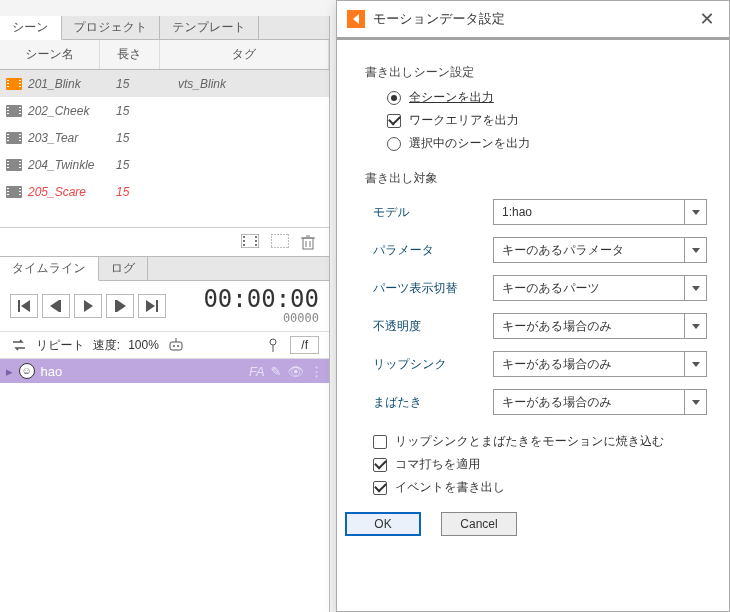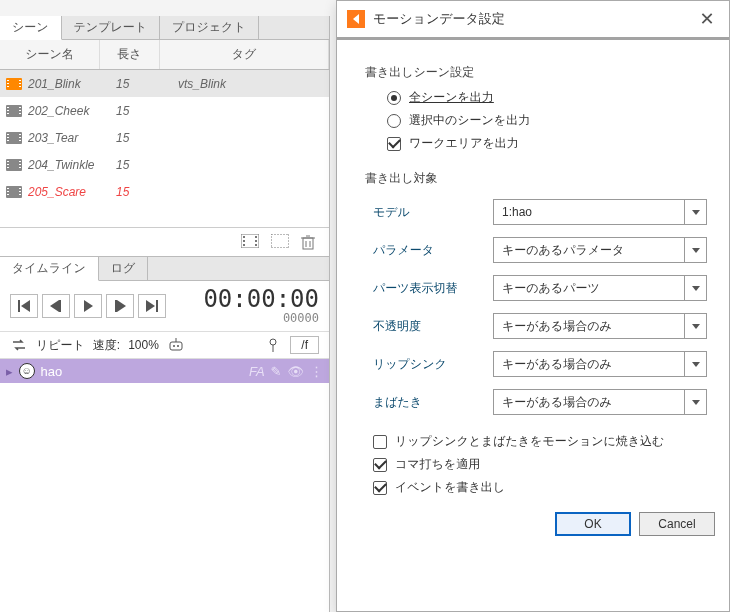--- a/index.html
+++ b/index.html
@@ -60,33 +60,33 @@
   .radio.checked:after{content:"";width:6px;height:6px;border-radius:50%;background:#333;}
   .check{border-radius:2px;}
   .check.checked:after{content:"";width:9px;height:5px;border-left:2px solid #333;border-bottom:2px solid #333;transform:rotate(-45deg) translate(1px,-1px);}
   .field{display:flex;align-items:center;margin:12px 0;}
   .field-label{width:120px;color:#0c4a6e;}
   .select{flex:1;border:1px solid #999;height:26px;display:flex;align-items:center;padding:0 8px;position:relative;background:#fff;cursor:pointer;}
   .select .caret{position:absolute;right:0;top:0;bottom:0;width:22px;border-left:1px solid #999;display:flex;align-items:center;justify-content:center;}
   .select .caret:after{content:"";border-left:4px solid transparent;border-right:4px solid transparent;border-top:5px solid #555;}
   .checks{margin-top:18px;}
   .checks .opt{margin-left:0;}
-  .btnrow{display:flex;gap:8px;justify-content:flex-end;padding:10px 14px 0 0;}
+  .btnrow{display:flex;gap:20px;padding:10px 14px 0 0;margin-left:8px;}
   .btn{min-width:76px;height:24px;border:1px solid #888;background:#eee;display:flex;align-items:center;justify-content:center;cursor:pointer;}
   .btn.primary{border:2px solid #0a64c2;background:#eaf1fb;}
 </style>
 </head>
 <body>
 <div class="app">
 
 <div class="left">
   <div class="tabs">
     <div class="tab active">シーン</div>
+    <div class="tab">プロジェクト</div>
     <div class="tab">テンプレート</div>
-    <div class="tab">プロジェクト</div>
   </div>
   <div class="grid-head">
     <div class="col name">シーン名</div>
     <div class="col len">長さ</div>
     <div class="col tag">タグ</div>
   </div>
   <div class="rows">
     <div class="row sel">
       <span class="ico">
             <span class="film"></span>
@@ -242,26 +242,26 @@
     <span class="modal-title">モーションデータ設定</span>
     <span class="modal-close">✕</span>
   </div>
   <div class="modal-body">
     <div class="section-title">書き出しシーン設定</div>
     <div class="opt">
           <span class="radio checked"></span>
           <span style="text-decoration:underline;">全シーンを出力</span>
         </div>
     <div class="opt">
+          <span class="check checked"></span>
+          <span>ワークエリアを出力</span>
+        </div>
+    <div class="opt">
           <span class="radio"></span>
           <span>選択中のシーンを出力</span>
-        </div>
-    <div class="opt">
-          <span class="check checked"></span>
-          <span>ワークエリアを出力</span>
         </div>
 
     <div class="section-title" style="margin-top:18px;">書き出し対象</div>
 
     <div class="field">
       <div class="field-label">モデル</div>
       <div class="select">
             <span>1:hao</span>
             <span class="caret"></span>
           </div>

